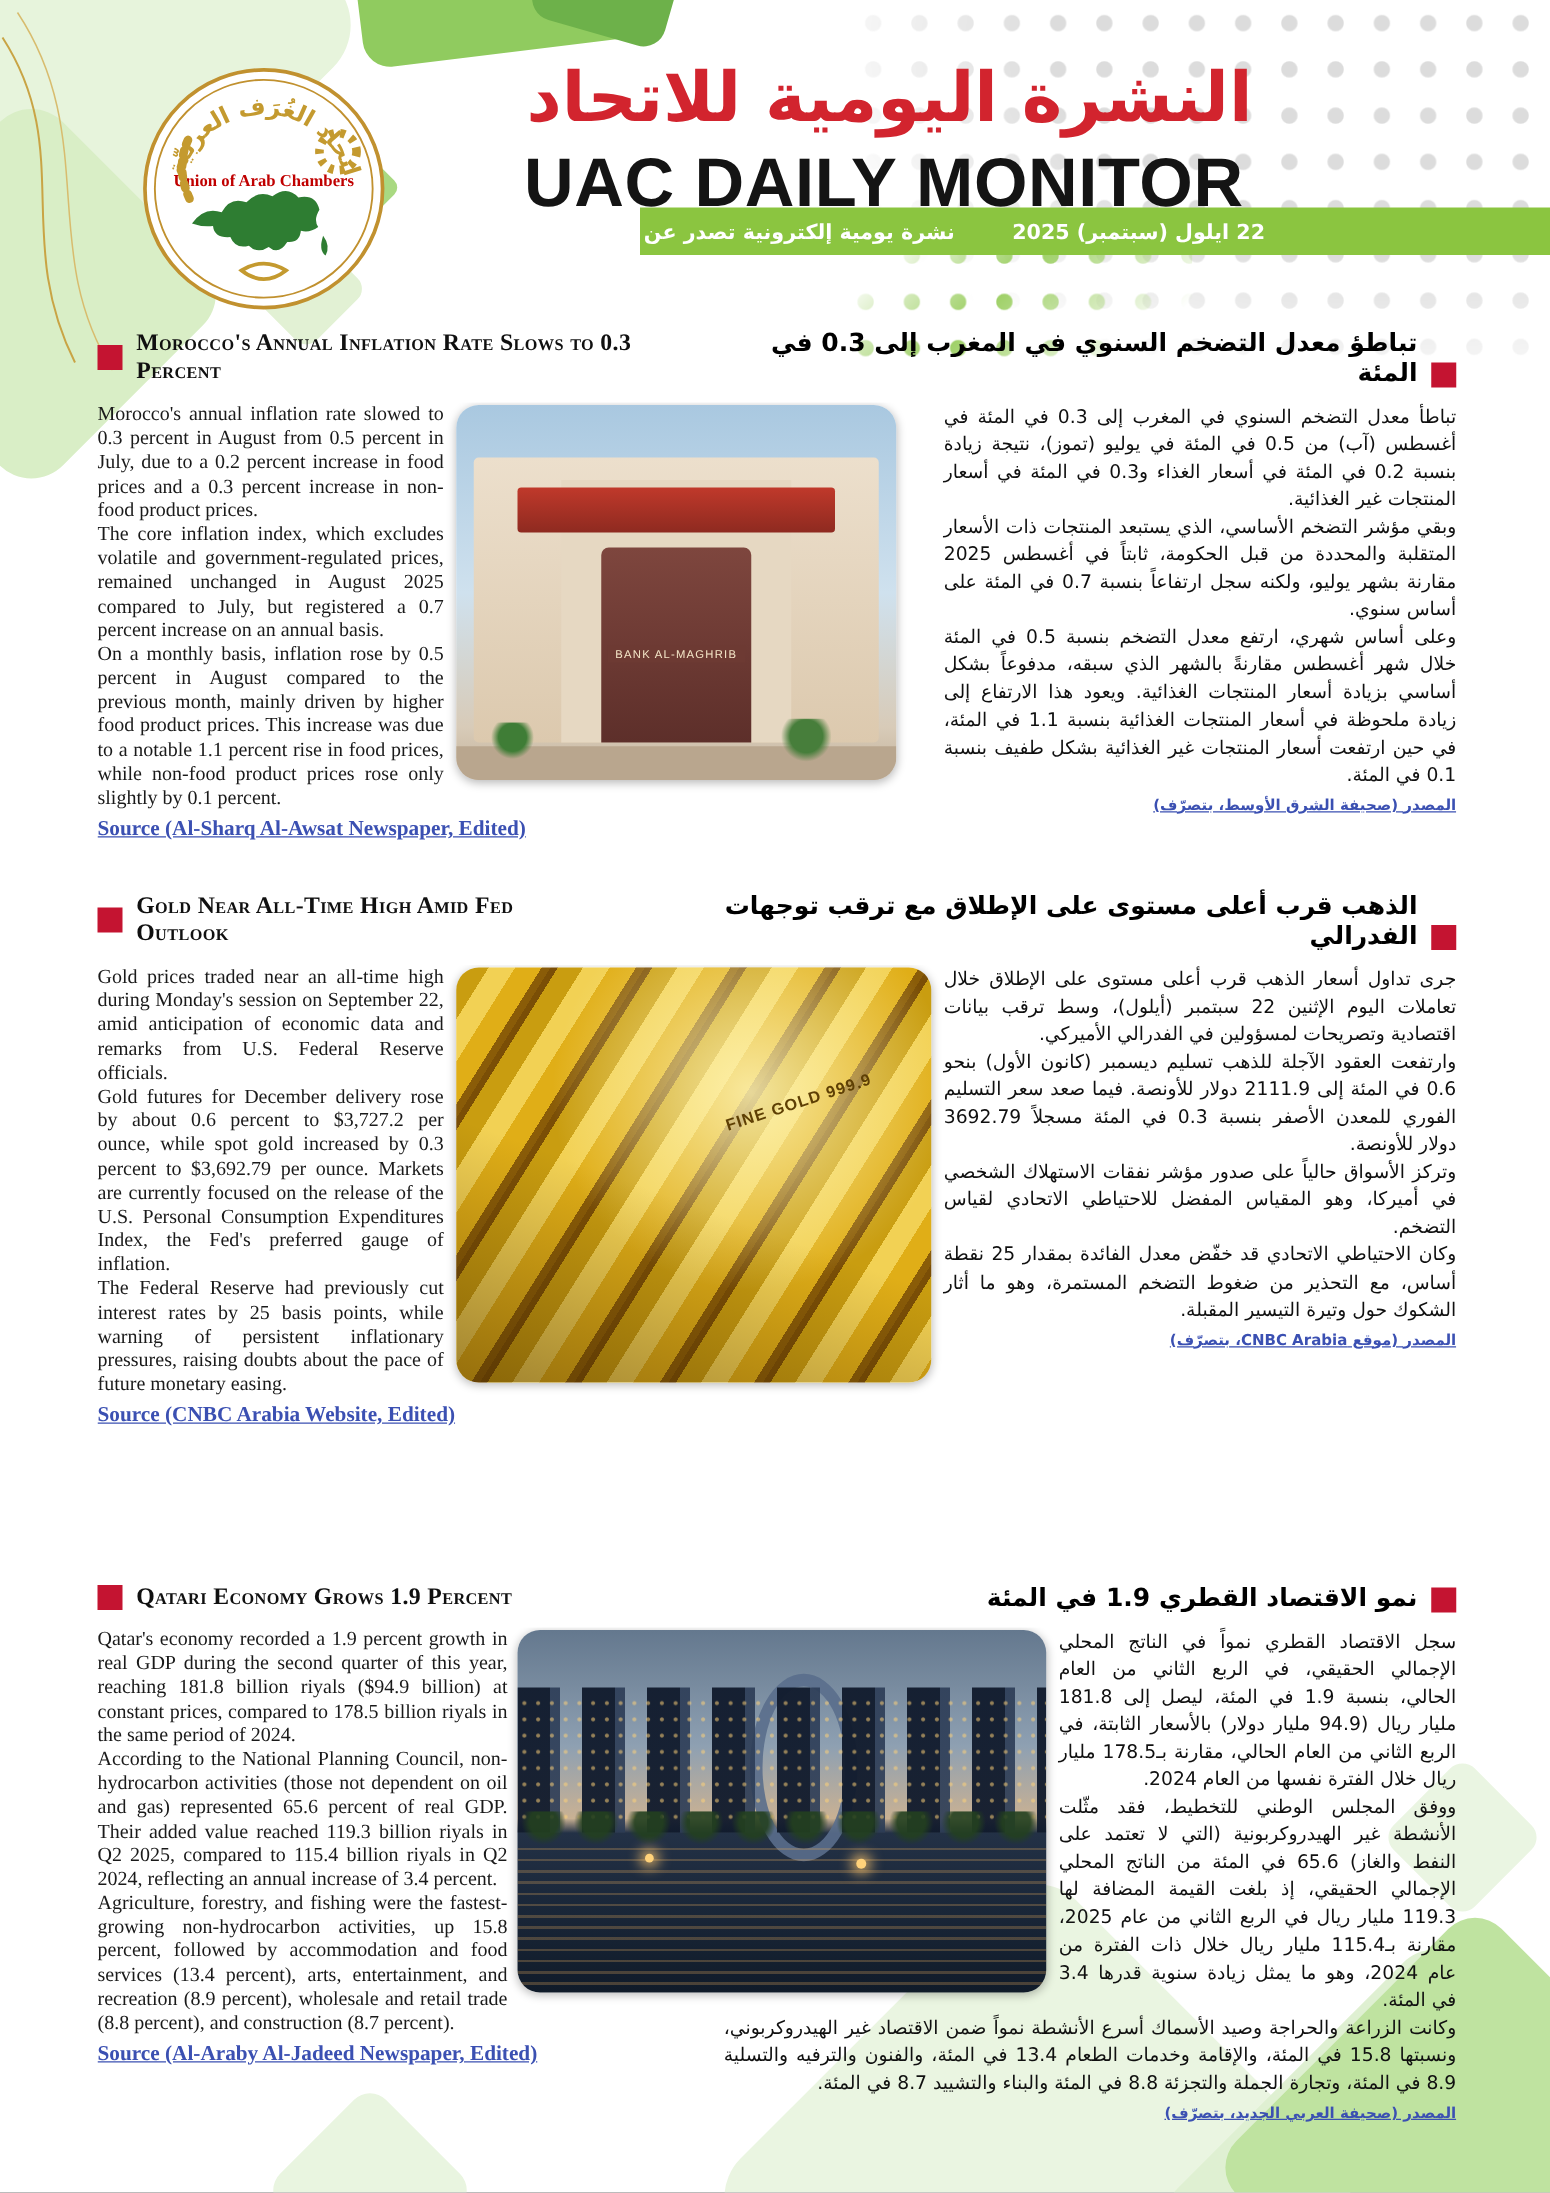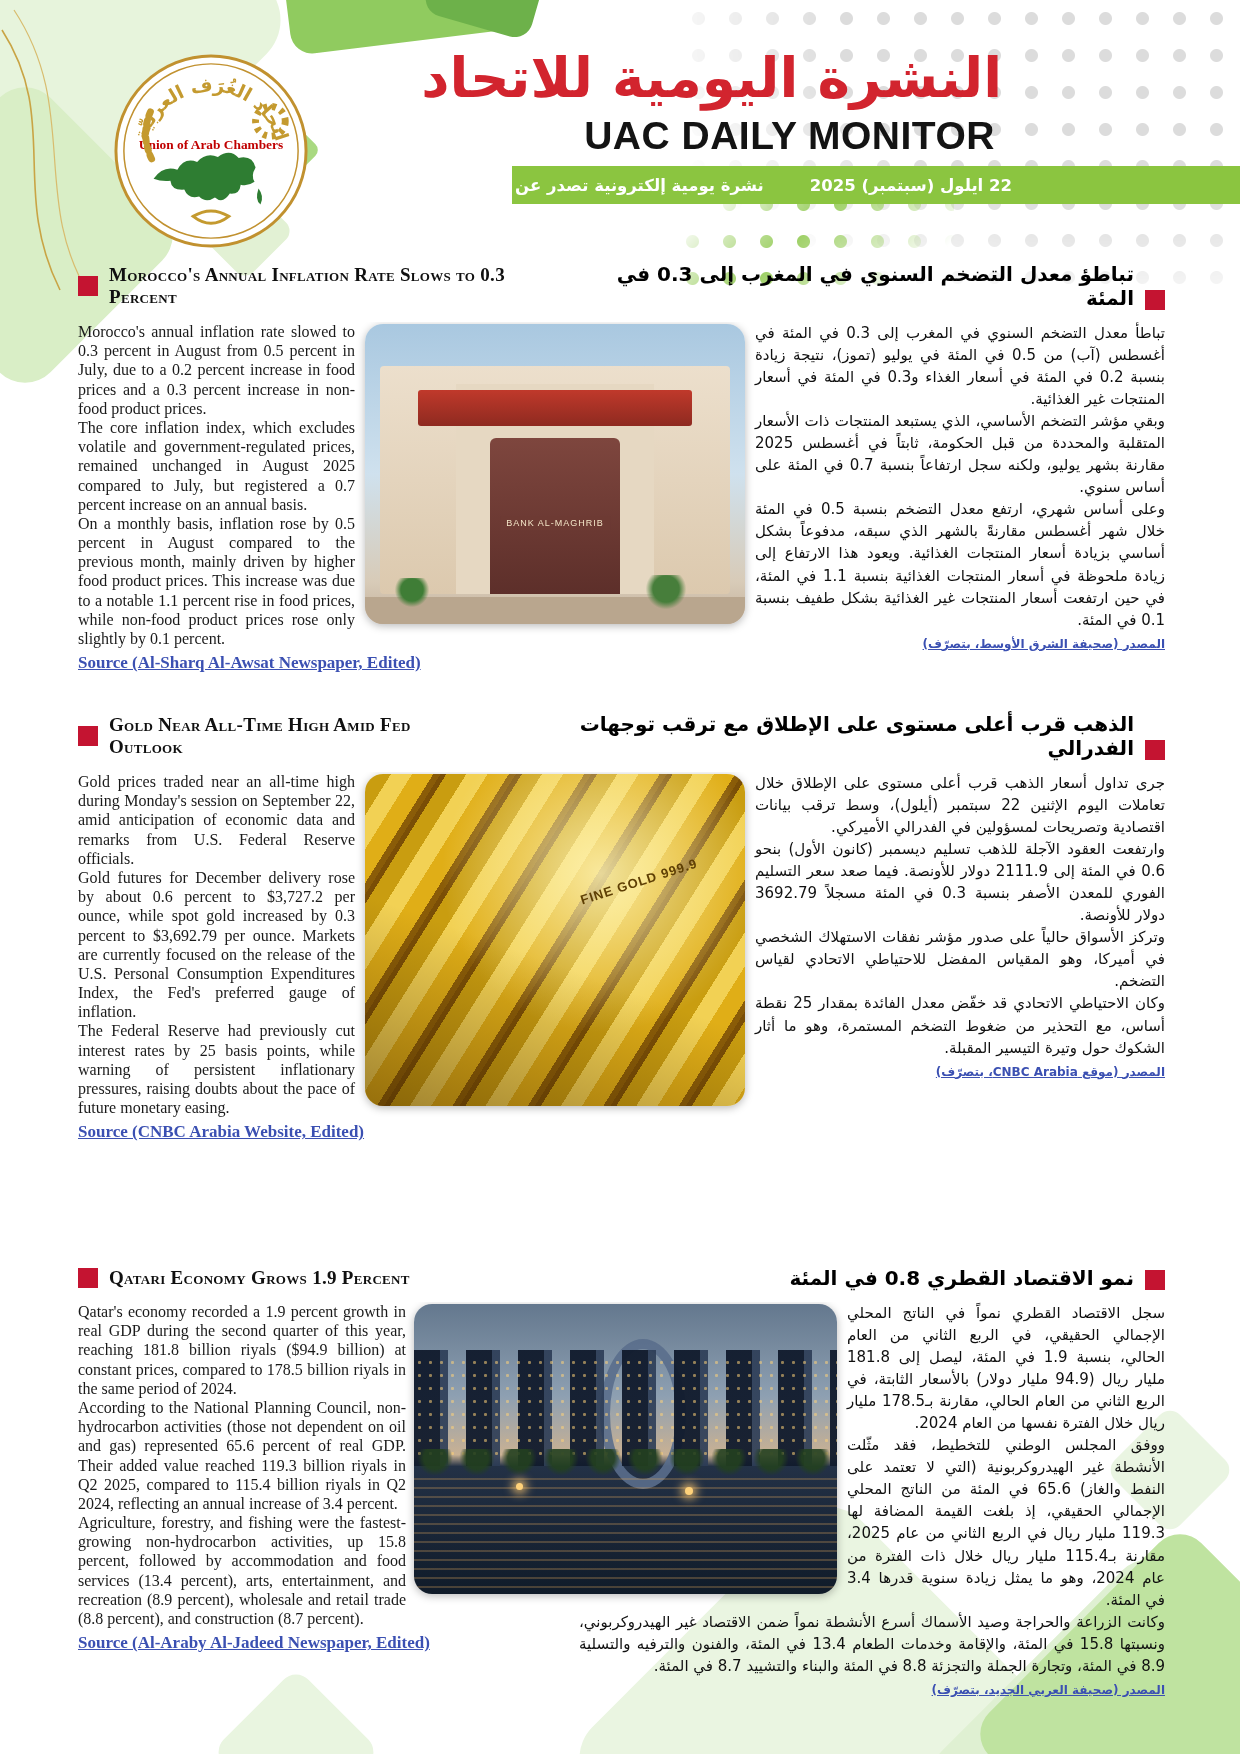--- a/index.html
+++ b/index.html
@@ -42,21 +42,21 @@
   header { position:absolute; inset:0 0 auto 0; height:258px; z-index:2; }
   .logo { position:absolute; left:112px; top:52px; width:198px; height:198px; }
   .title-ar {
     position:absolute; top:50px; right:238px;
     font-family:"DejaVu Sans", sans-serif; font-weight:bold;
     font-size:55px; line-height:1.05; color:#d2242e; direction:rtl; white-space:nowrap;
   }
   .title-en {
     position:absolute; top:114px; right:245px;
     font-family:"Liberation Sans", sans-serif; font-weight:800;
-    font-size:39px; letter-spacing:.5px; color:#141414; white-space:nowrap;
+    font-size:55px; letter-spacing:.5px; color:#141414; white-space:nowrap;
   }
   .green-bar {
     position:absolute; top:166px; left:512px; right:0; height:38px;
     background:#8bc540; display:flex; align-items:center; direction:rtl;
     padding:0 228px 0 18px; box-sizing:border-box; gap:46px;
     font-family:"DejaVu Sans", sans-serif; font-weight:bold; color:#ffffff; font-size:16.5px;
     white-space:nowrap;
   }
 
   
@@ -86,21 +86,21 @@
   .a1 .col.ar .spacer { width:176px; height:310px; }
   .a2 .col.ar .spacer { width:176px; height:342px; }
   .a3 .col.ar .spacer { width:268px; height:300px; }
 
   .source { display:inline-block; margin-top:5px; font-weight:bold; color:#3b50b2; text-decoration:underline; cursor:pointer; }
   .col.en .source { font-size:17px; font-family:"Liberation Serif", serif; }
   .col.ar .source { font-size:12px; }
 
   
   .photo { position:absolute; top:2px; border-radius:18px; overflow:hidden; box-shadow:0 2px 8px rgba(0,0,0,.28); }
-  .a1 .photo { left:287px; width:380px; height:300px; }
+  .a1 .photo { left:287px; width:352px; height:300px; }
   .a2 .photo { left:287px; width:380px; height:332px; }
   .a3 .photo { left:336px; width:423px; height:290px; }
   .photo > div { position:absolute; }
 
   .photo-bank { background:linear-gradient(180deg,#a9c8e0 0%, #cfe1ee 50%, #d8cbb8 86%, #c2b09a 100%); }
   .pb-wing  { left:4%; right:4%; top:14%; bottom:10%; background:linear-gradient(180deg,#ecdfcc,#dcc9ae); border-radius:4px; }
   .pb-core  { left:24%; right:24%; top:20%; bottom:10%; background:#e6d8c2; }
   .pb-band  { left:14%; right:14%; top:22%; height:12%; background:linear-gradient(180deg,#c0392b,#8e2a20); border-radius:3px; }
   .pb-arch  { left:33%; right:33%; top:38%; bottom:10%; background:linear-gradient(180deg,#7e463e,#5d2f2a); border-radius:6px 6px 0 0; }
   .pb-sign  { left:50%; top:64%; transform:translateX(-50%); color:#f4e6c8; background:#6d3a33; font-family:"Liberation Sans",sans-serif; font-size:9px; letter-spacing:1px; padding:2px 6px; white-space:nowrap; }
@@ -257,21 +257,21 @@
     </section>
 
     <section class="article a3">
       <div class="headline-row">
         <div class="hl en">
           <span class="sq"></span>
           <h2>Qatari Economy Grows 1.9 Percent</h2>
         </div>
         <div class="hl ar">
           <span class="sq"></span>
-          <h2>نمو الاقتصاد القطري 0.8 في المئة</h2>
+          <h2>نمو الاقتصاد القطري 1.9 في المئة</h2>
         </div>
       </div>
       <div class="body-row">
         <div class="photo photo-doha">
           <div class="pd-arc"></div>
           <div class="pd-towers"></div>
             <div class="pd-windows"></div>
           <div class="pd-palms"></div>
             <div class="pd-water"></div>
           <div class="pd-lamp1"></div>

